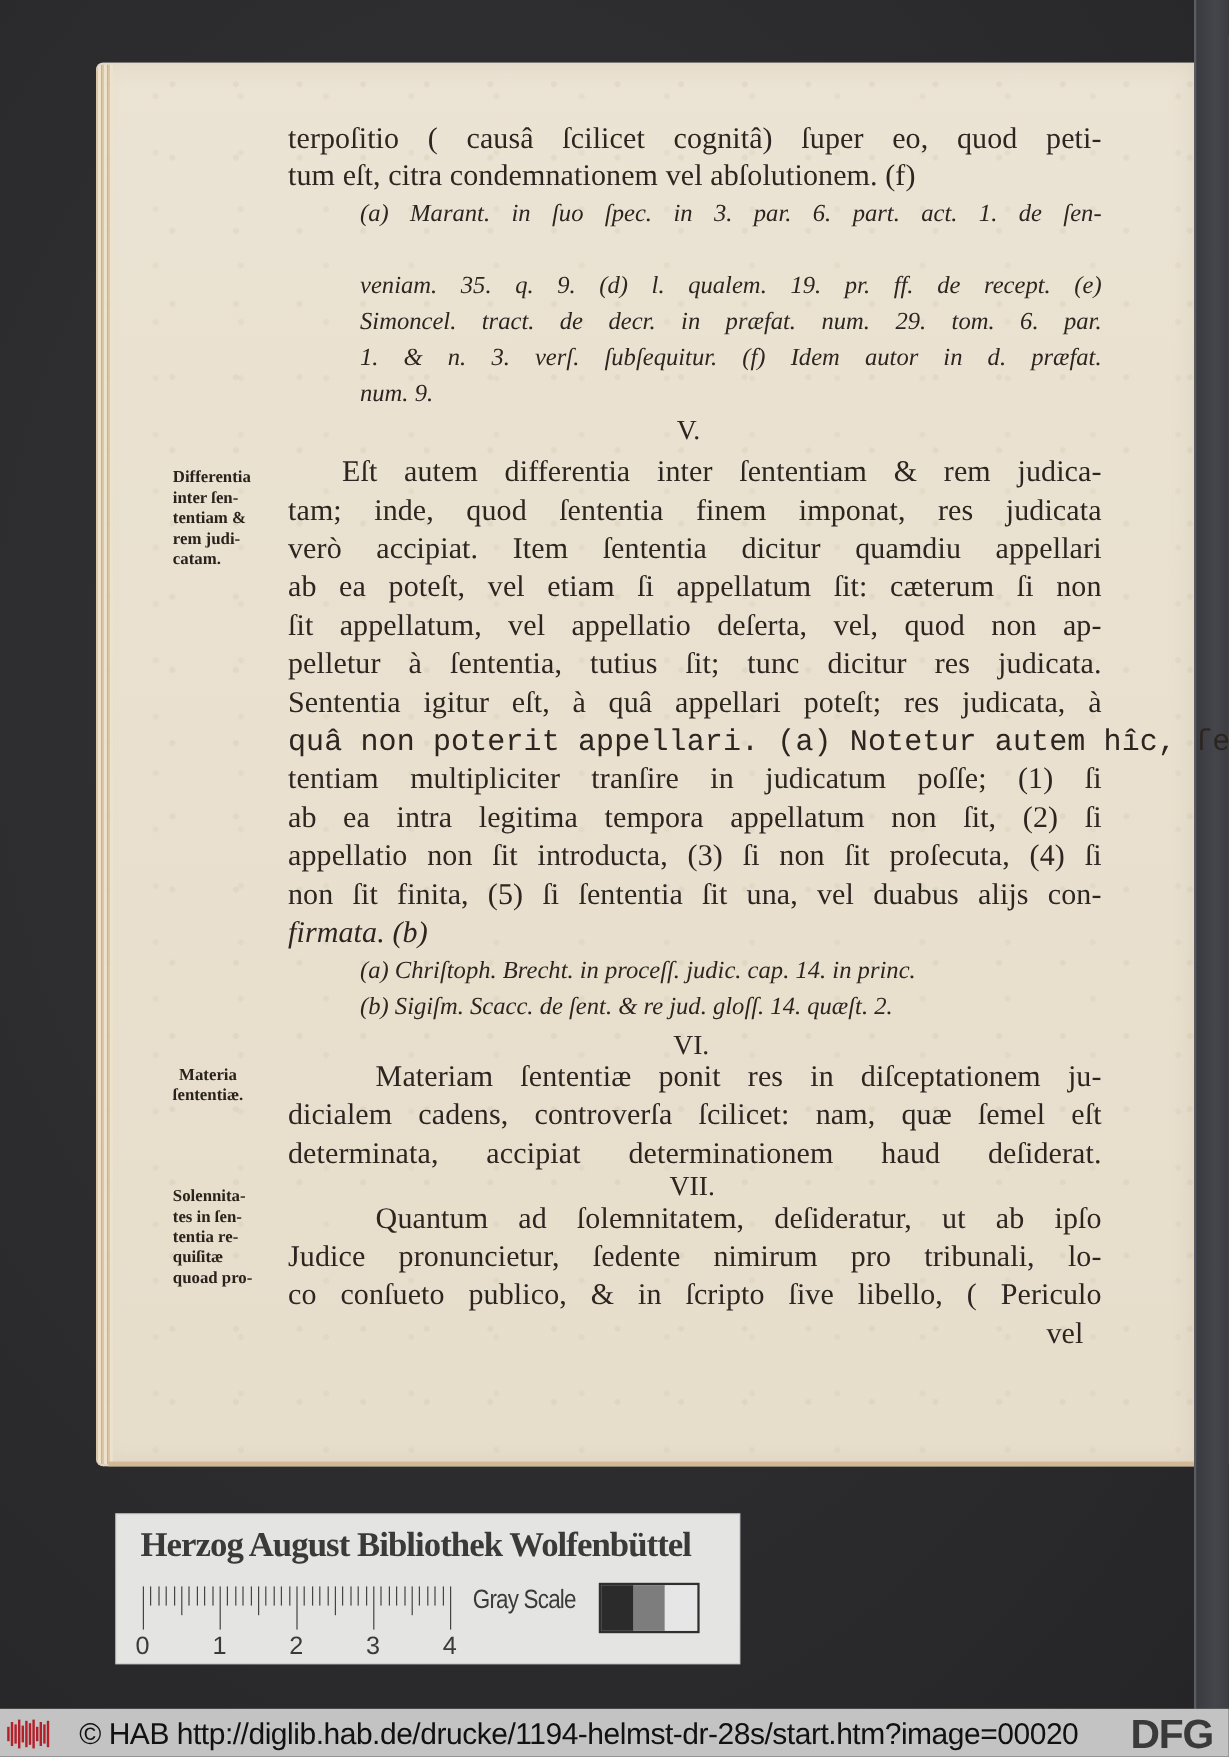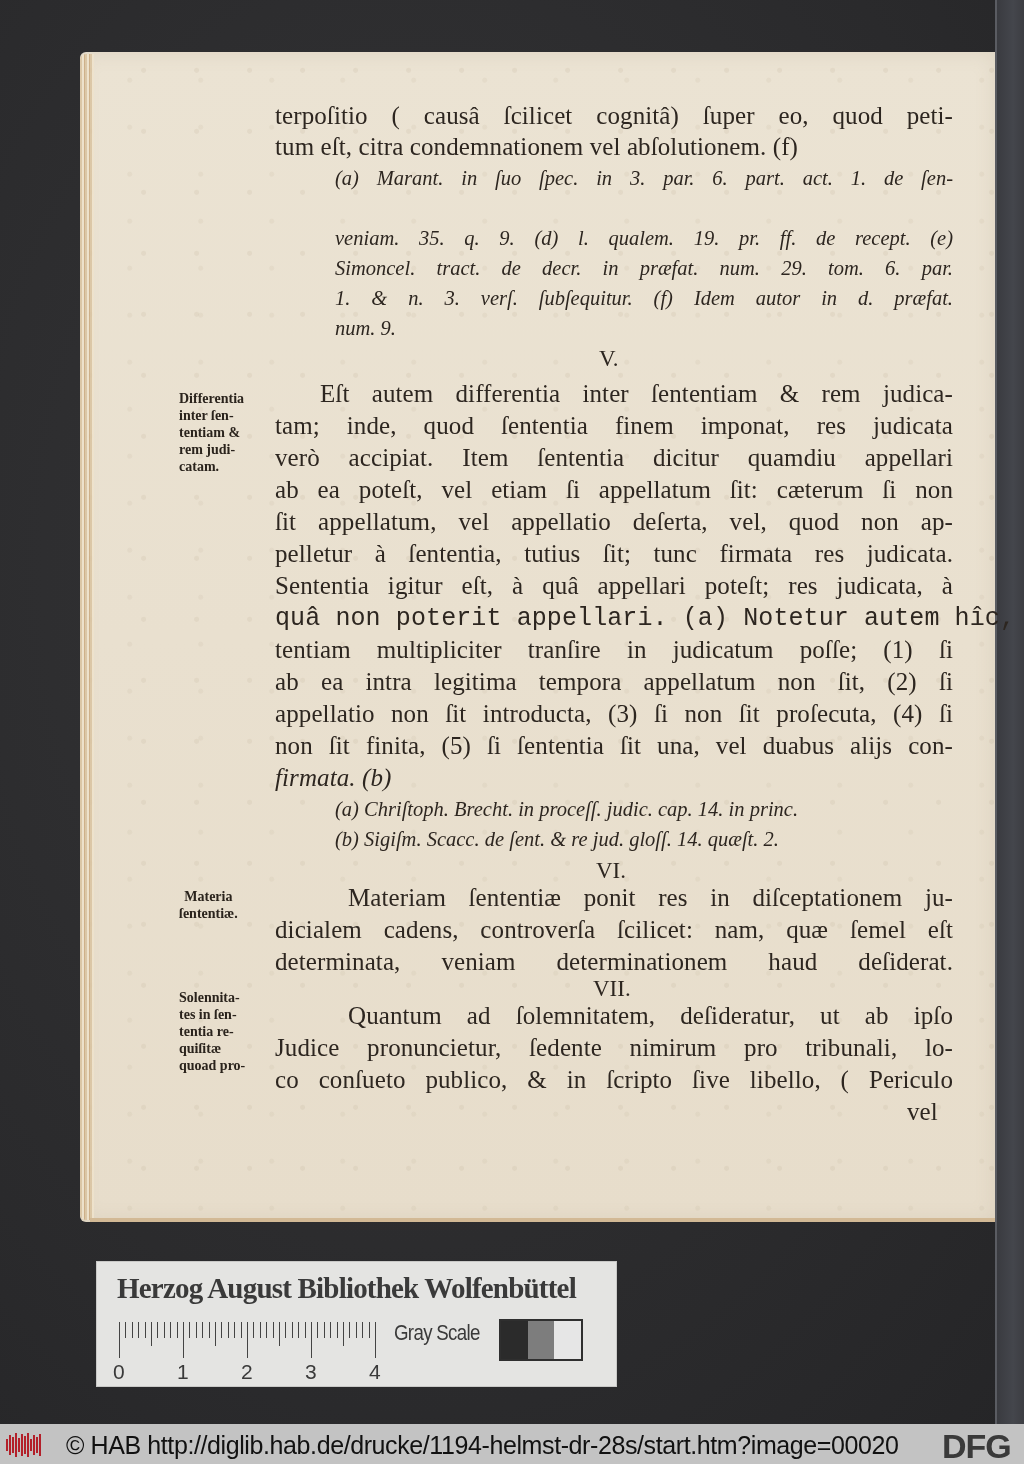--- a/index.html
+++ b/index.html
@@ -40,21 +40,20 @@
     background: repeating-linear-gradient(90deg, #d9c3a0 0 2px, #efe3cc 2px 4px, #caa97e 4px 5px);
     border-radius: 6px 0 0 6px; opacity: .85;
   }
   .page-bottom-edge {
     position: absolute; left: 10px; bottom: 0; right: 0; height: 4px;
     background: #d2b995;
   }
   .text-block {
     position: absolute; left: 0; top: 0; width: 826px; height: 1170px;
     color: #2d2620;
-    margin-left: 35px;
   }
   .line {
     position: absolute; white-space: nowrap;
     font-size: 25px; letter-spacing: 0.1px;
   }
   .fn {
     position: absolute; white-space: nowrap;
     font-size: 20.5px; font-style: italic;
   }
   .heading { position: absolute; font-size: 23px; }
@@ -136,37 +135,37 @@
     <div class="marg" style="left:64px; top:338px;">Differentia
 inter ſen-
 tentiam &amp;
 rem judi-
 catam.</div>
     <div class="line just" style="left:205px; top:328px; width:633px;">Eſt autem  differentia inter ſententiam &amp; rem judica-</div>
     <div class="line just" style="left:160px; top:360px; width:678px;">tam;  inde,  quod  ſententia  finem  imponat,  res  judicata</div>
     <div class="line just" style="left:160px; top:392px; width:678px;">verò  accipiat.     Item ſententia dicitur quamdiu  appellari</div>
     <div class="line just" style="left:160px; top:424px; width:678px;">ab ea poteſt,  vel etiam ſi appellatum ſit:  cæterum  ſi non</div>
     <div class="line just" style="left:160px; top:456px; width:678px;">ſit appellatum,  vel appellatio deſerta,  vel,  quod non  ap-</div>
-    <div class="line just" style="left:160px; top:488px; width:678px;">pelletur à ſententia,  tutius ſit;  tunc firmata res judicata.</div>
+    <div class="line just" style="left:160px; top:488px; width:678px;">pelletur à ſententia,  tutius ſit;  tunc dicitur res judicata.</div>
     <div class="line just" style="left:160px; top:520px; width:678px;">Sententia igitur eſt, à quâ appellari poteſt;  res judicata,  à</div>
     <div class="line just" style="left:160px; top:552px; width:678px;font-family:Liberation Mono, monospace;">quâ non poterit appellari.  (a)  Notetur autem  hîc,  ſen-</div>
     <div class="line just" style="left:160px; top:584px; width:678px;">tentiam  multipliciter  tranſire  in  judicatum  poſſe;  (1)  ſi</div>
     <div class="line just" style="left:160px; top:616px; width:678px;">ab ea intra legitima tempora appellatum  non ſit,  (2)  ſi</div>
     <div class="line just" style="left:160px; top:648px; width:678px;">appellatio non ſit introducta,  (3) ſi non ſit proſecuta,  (4) ſi</div>
     <div class="line just" style="left:160px; top:680px; width:678px;">non ſit finita,  (5) ſi ſententia ſit una,  vel duabus alijs  con-</div>
     <div class="line" style="left:160px; top:712px;font-style:italic;">firmata.  (b)</div>
     <div class="fn" style="left:220px; top:746px;">(a) Chriſtoph. Brecht. in proceſſ. judic. cap. 14. in princ.</div>
     <div class="fn" style="left:220px; top:776px;">(b) Sigiſm. Scacc. de ſent. &amp; re jud. gloſſ. 14. quæſt. 2.</div>
 
     <div class="heading" style="left:481px; top:806px;">VI.</div>
     <div class="marg" style="left:64px; top:836px;text-align:center;">Materia
 ſententiæ.</div>
     <div class="line just" style="left:233px; top:832px; width:605px;">Materiam ſententiæ ponit res in diſceptationem ju-</div>
     <div class="line just" style="left:160px; top:864px; width:678px;">dicialem  cadens,  controverſa ſcilicet:  nam,  quæ ſemel eſt</div>
-    <div class="line just" style="left:160px; top:896px; width:678px;">determinata,  veniam determinationem  haud  deſiderat.</div>
+    <div class="line just" style="left:160px; top:896px; width:678px;">determinata,  accipiat determinationem  haud  deſiderat.</div>
 
     <div class="heading" style="left:478px; top:924px;">VII.</div>
     <div class="marg" style="left:64px; top:937px;">Solennita-
 tes in ſen-
 tentia re-
 quiſitæ
 quoad pro-</div>
     <div class="line just" style="left:233px; top:950px; width:605px;">Quantum ad ſolemnitatem,  deſideratur,  ut ab ipſo</div>
     <div class="line just" style="left:160px; top:982px; width:678px;">Judice pronuncietur,  ſedente nimirum pro tribunali,  lo-</div>
     <div class="line just" style="left:160px; top:1014px; width:678px;">co conſueto publico,  &amp; in ſcripto ſive libello,  ( Periculo</div>

